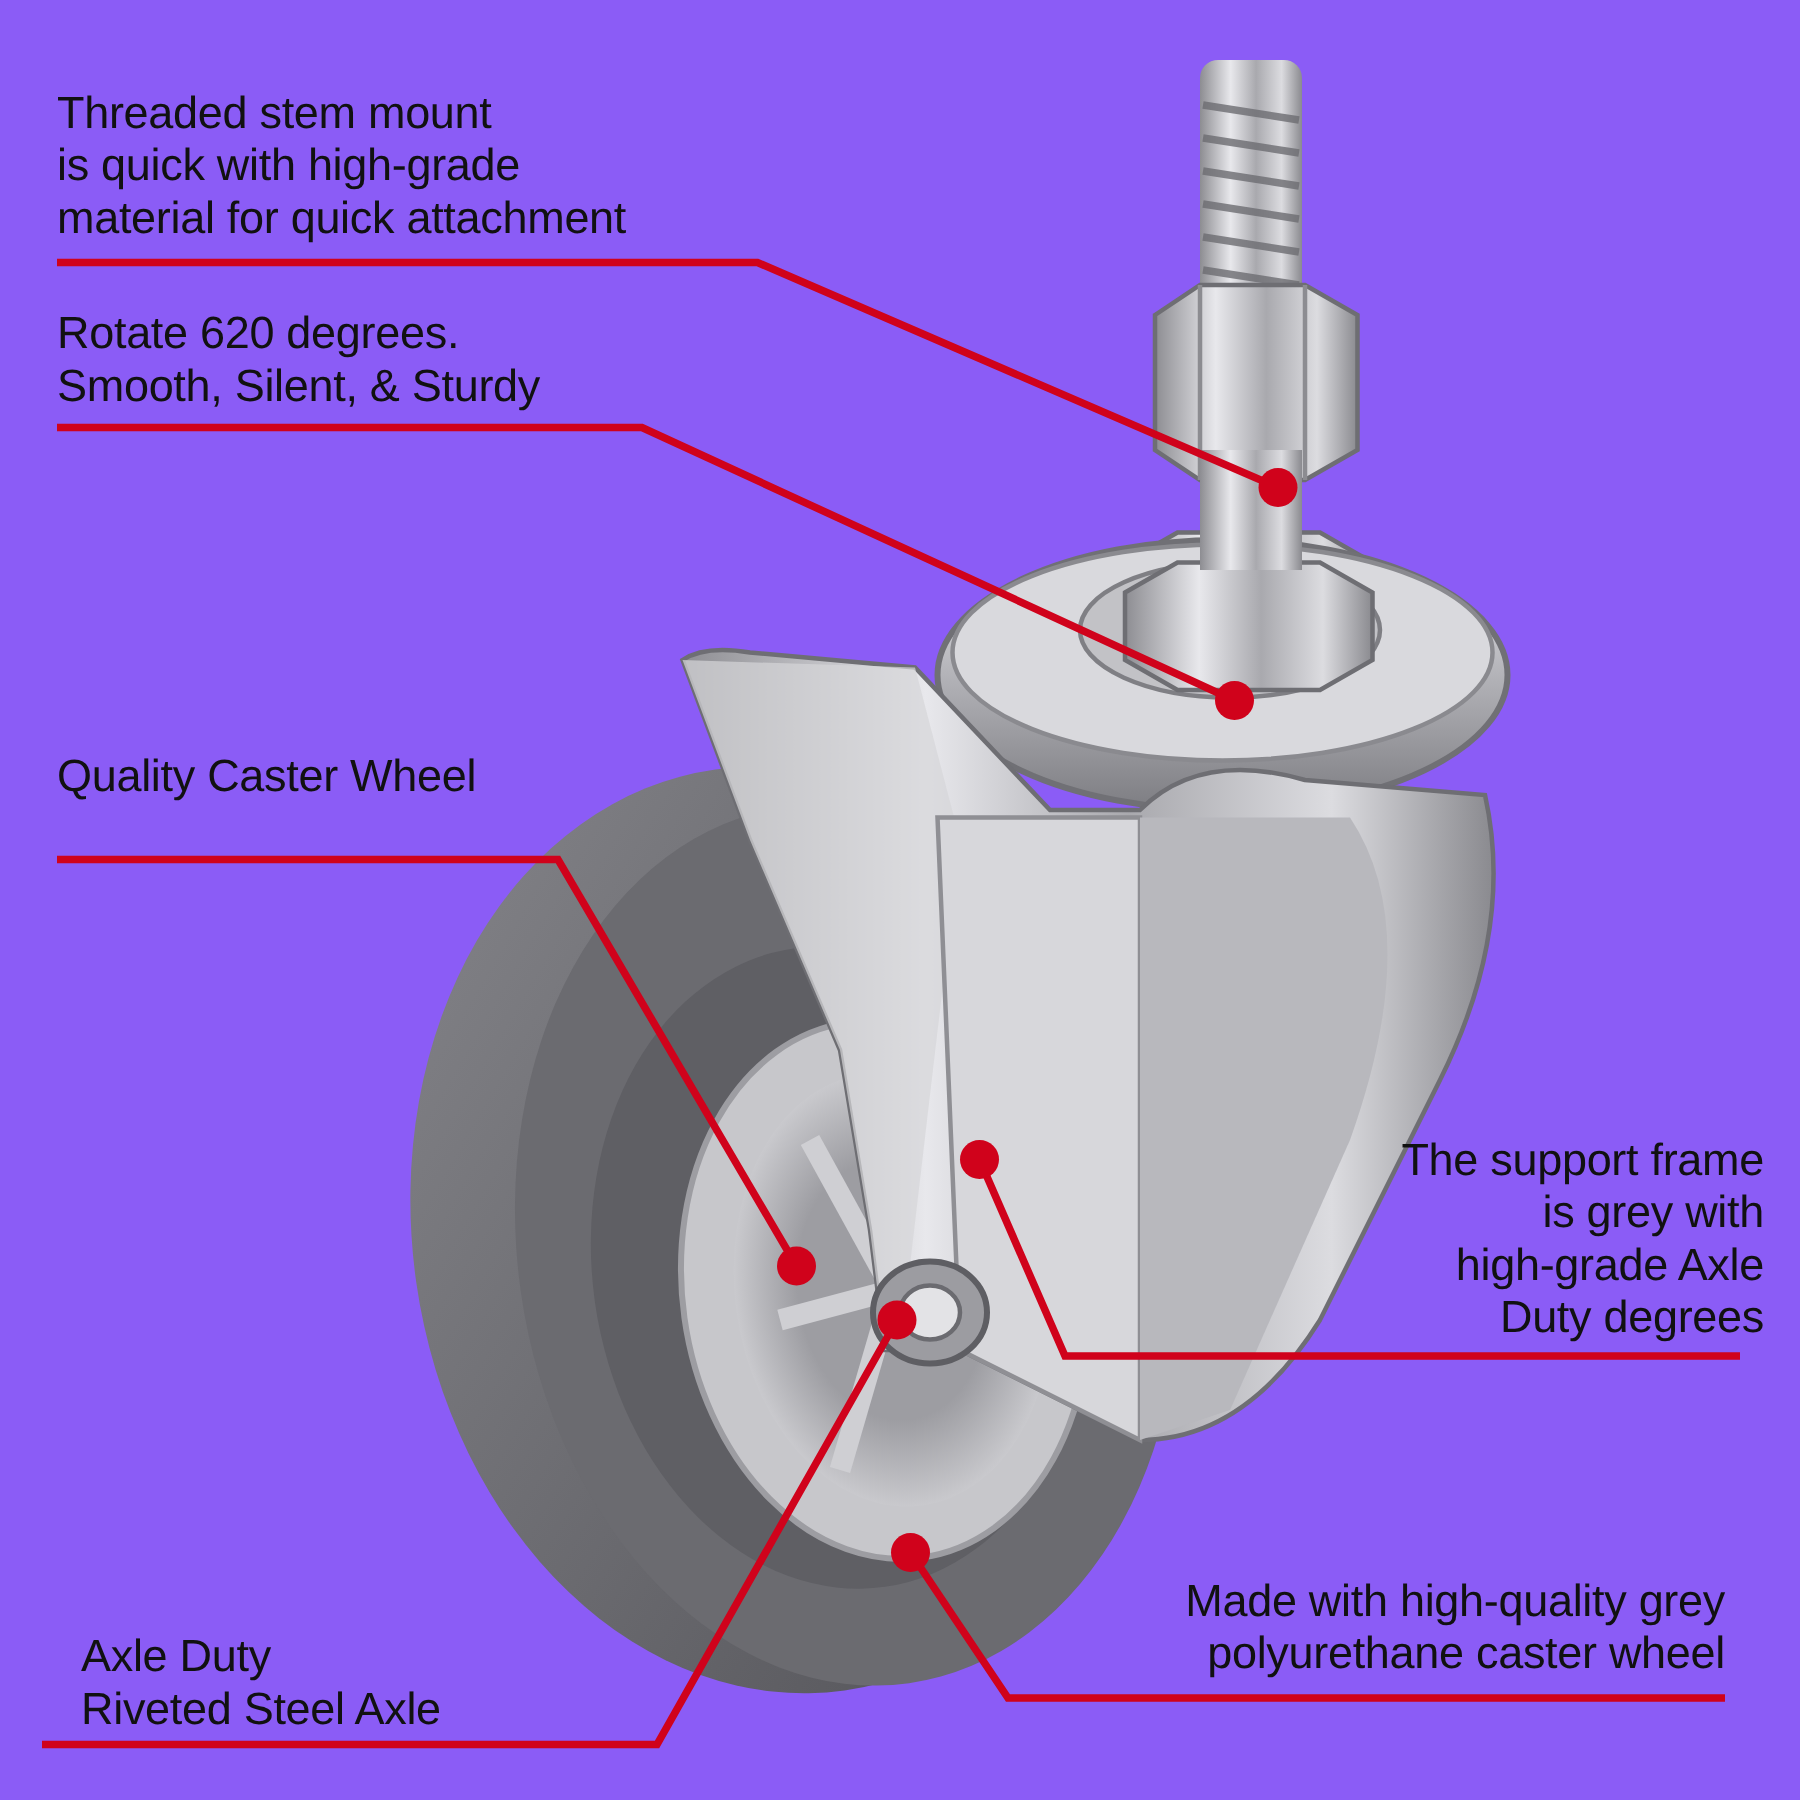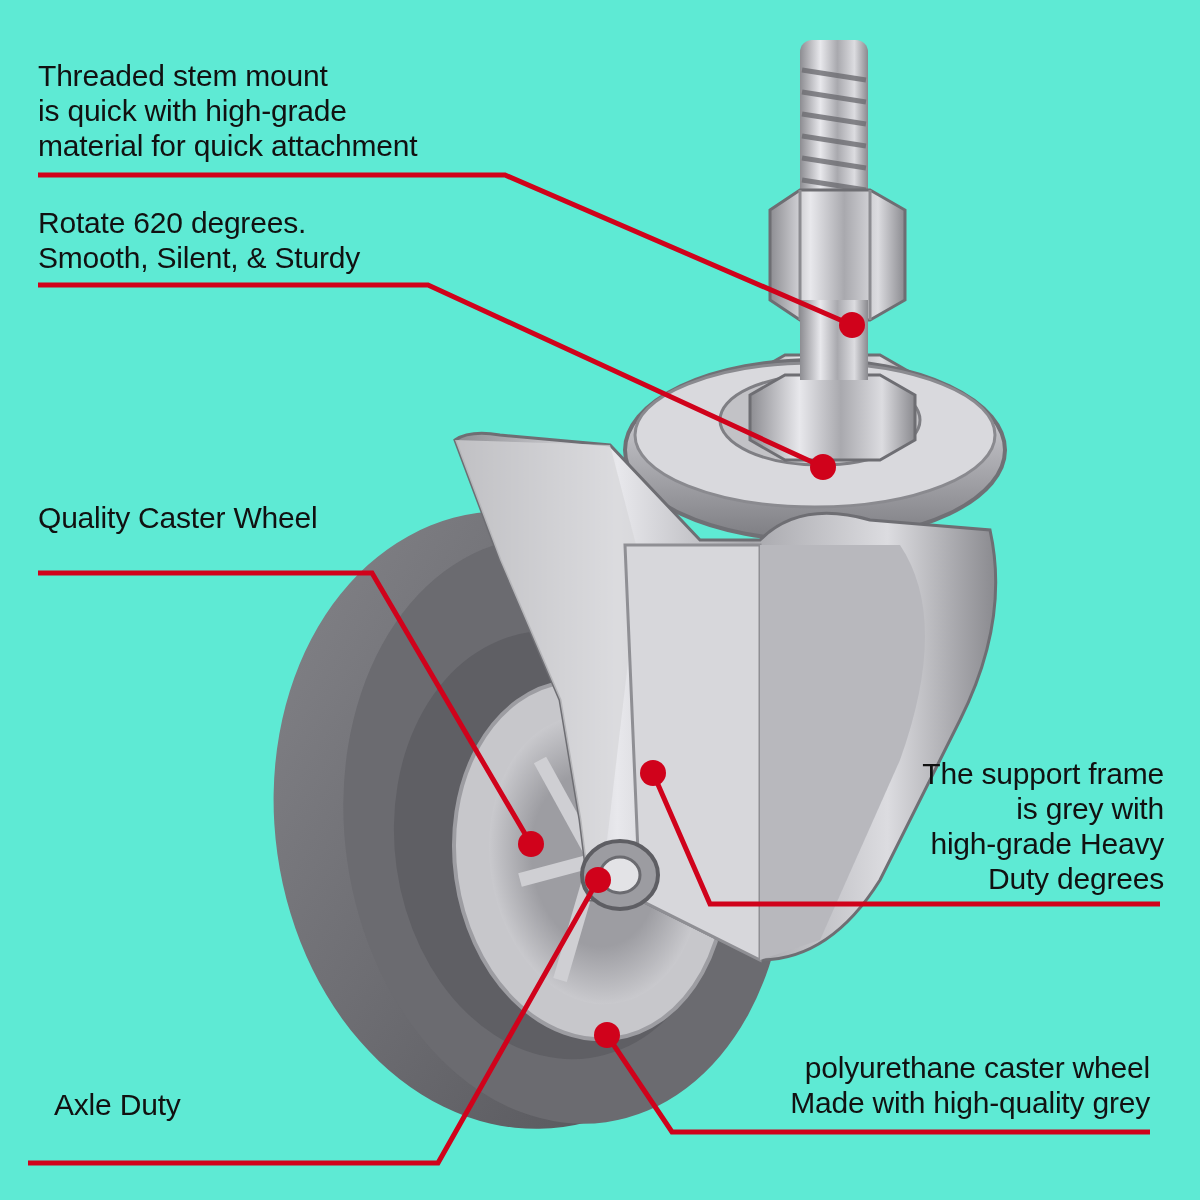--- a/index.html
+++ b/index.html
@@ -1,16 +1,16 @@
 <!DOCTYPE html>
 <html><head>
 <meta charset="utf-8">
 <style>
   html,body{margin:0;padding:0;background:#ffffff;}
-  #stage{position:relative;width:1200px;height:1200px;background:#5eead4;overflow:hidden;
+  #stage{position:relative;width:1200px;height:1200px;background:#8b5cf6;overflow:hidden;
     font-family:"Liberation Sans","DejaVu Sans",sans-serif;color:#111111;}
   svg.art{position:absolute;left:0;top:0;width:1200px;height:1200px;}
   .label{position:absolute;font-size:30px;line-height:35px;color:#111;white-space:nowrap;letter-spacing:-0.2px;}
   .label div{display:block;}
   .right{text-align:right;}
 </style>
 </head>
 <body>
 
 <div id="stage">
@@ -122,29 +122,30 @@
 
   <div class="label" style="left:38px;top:205px;">
     <div>Rotate 620 degrees.</div>
     <div>Smooth, Silent, &amp; Sturdy</div>
   </div>
 
   <div class="label" style="left:38px;top:500px;">
     <div>Quality Caster Wheel</div>
   </div>
 
-  <div class="label right" style="right:36px;top:756px;">
+  <div class="label right" style="right:24px;top:756px;">
     <div>The support frame</div>
     <div>is grey with</div>
-    <div>high-grade Heavy</div>
+    <div>high-grade Axle</div>
     <div>Duty degrees</div>
   </div>
 
   <div class="label right" style="right:50px;top:1050px;">
+    <div>Made with high-quality grey</div>
     <div>polyurethane caster wheel</div>
-    <div>Made with high-quality grey</div>
   </div>
 
   <div class="label" style="left:54px;top:1087px;">
     <div>Axle Duty</div>
+    <div>Riveted Steel Axle</div>
   </div>
 
 </div>
 
 </body></html>

